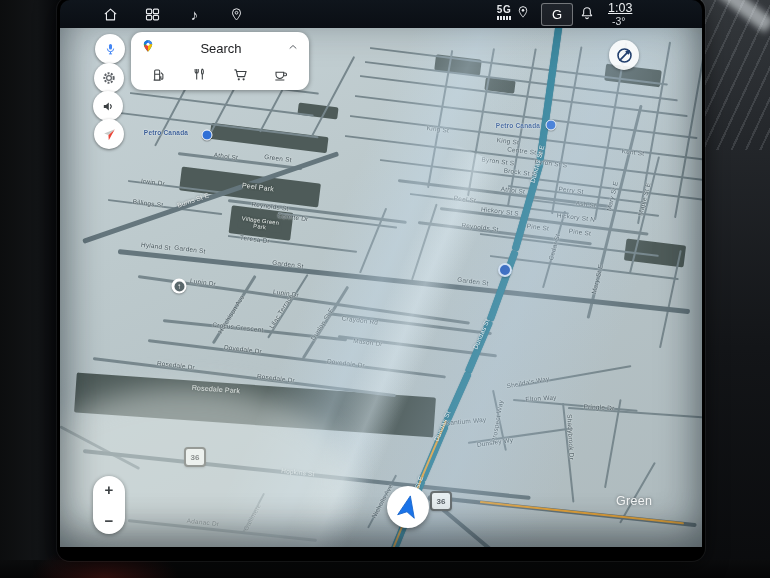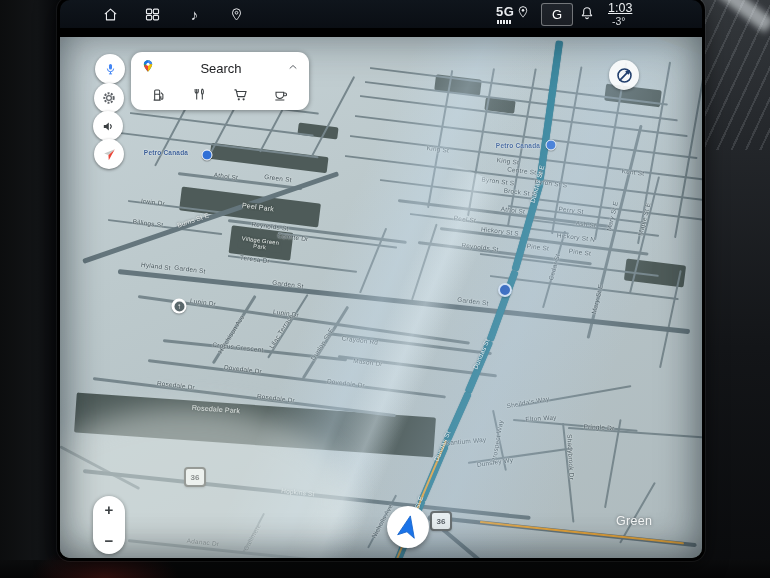--- a/index.html
+++ b/index.html
@@ -16,32 +16,32 @@
   .dash-bottom{left:0;bottom:0;width:770px;height:18px;background:linear-gradient(180deg,#0b0c0d,#050506);}
   .dash-glow{left:30px;bottom:0;width:150px;height:34px;background:radial-gradient(ellipse at 50% 100%,rgba(110,28,24,.45),transparent 70%);}
   
   .screen{position:absolute;left:60px;top:0;width:642px;height:558px;border-radius:10px;overflow:hidden;
     background:#000;box-shadow:0 0 0 3px #000,0 0 0 4px rgba(255,255,255,.06),0 6px 24px rgba(0,0,0,.7);}
   .statusbar{position:absolute;left:0;top:0;width:100%;height:28px;background:linear-gradient(180deg,#0f151c,#0a0e14);z-index:20;}
   .sb-left{position:absolute;left:42px;top:0;height:28px;display:flex;align-items:center;gap:25px;}
   .sb-icon{width:17px;height:17px;display:flex;align-items:center;justify-content:center;color:#e8eaed;}
   .note{font-size:15px;color:#e8eaed;line-height:1;}
   .sb-5g{position:absolute;left:436px;top:4px;width:16px;text-align:center;color:#e8eaed;}
-  .sb-5g .t{font-size:13px;font-weight:bold;letter-spacing:.5px;}
+  .sb-5g .t{font-size:10px;font-weight:bold;letter-spacing:.5px;}
   .sb-5g .bars{display:flex;gap:1px;justify-content:center;margin-top:1px;}
   .sb-5g .bars i{display:block;width:2px;height:4px;background:#e8eaed;}
   .sb-pin{position:absolute;left:456px;top:5px;}
   .g-badge{position:absolute;left:481px;top:3px;width:30px;height:21px;border:1px solid rgba(255,255,255,.38);
     border-radius:3px;background:rgba(255,255,255,.07);color:#fff;font-size:13px;display:flex;align-items:center;justify-content:center;}
   .sb-bell{position:absolute;left:519px;top:5px;}
   .sb-time{position:absolute;left:548px;top:2px;color:#eceff1;line-height:1.1;}
   .sb-time .tm{font-size:12.5px;text-decoration:underline;}
   .sb-time .tp{font-size:10.5px;color:#d7dbde;margin-left:4px;}
   
-  .map{position:absolute;left:0;top:37px;width:642px;height:530px;overflow:hidden;cursor:default;
+  .map{position:absolute;left:0;top:17px;width:642px;height:530px;overflow:hidden;cursor:default;
     background:linear-gradient(155deg,#c6d2d6 0%,#bcc9cc 35%,#b4c1c5 65%,#aebabd 100%);}
   .park{position:absolute;background:#4e5b59;border-radius:2px;z-index:1;}
   .road{position:absolute;transform-origin:0 50%;border-radius:2px;z-index:2;}
   .road.minor{background:#94a2a5;}
   .road.road{background:#77878d;}
   .road.major{background:#65767d;z-index:3;}
   .road.route{background:#2a7e95;box-shadow:0 0 1px #1e6479;z-index:4;}
   .road.traffic{background:#e2a23b;z-index:5;border-radius:1px;}
   .lbl{position:absolute;font-size:6.5px;letter-spacing:.2px;color:#3f4e54;white-space:nowrap;z-index:6;
     text-shadow:0 0 2px rgba(237,243,244,.95),0 0 1px rgba(237,243,244,.95);}

